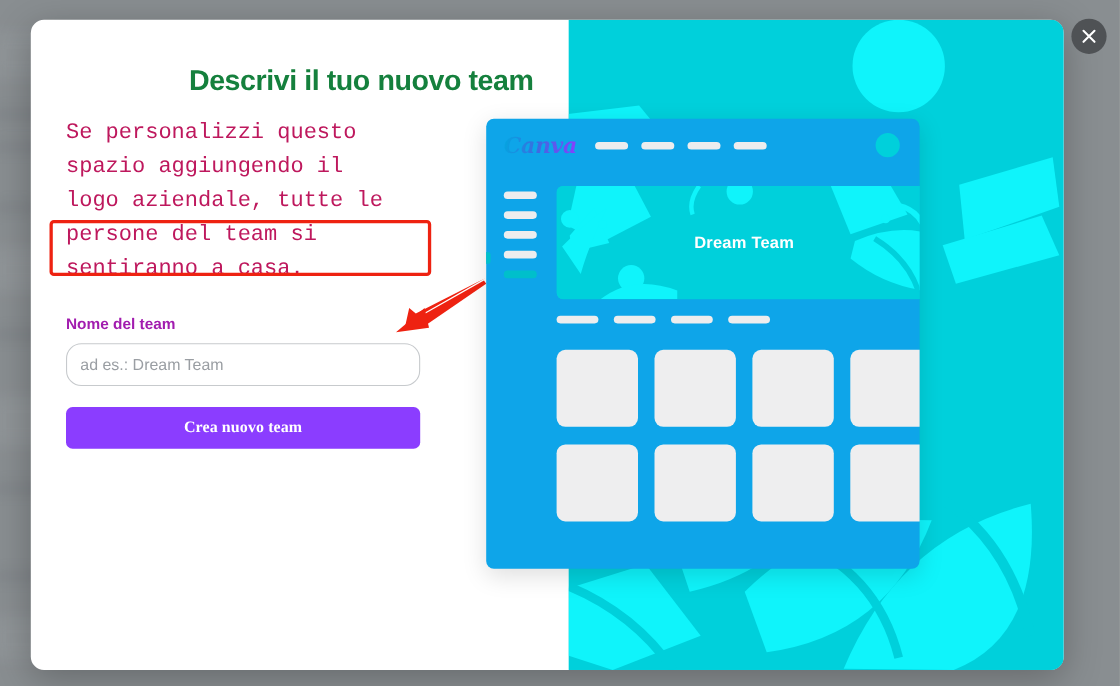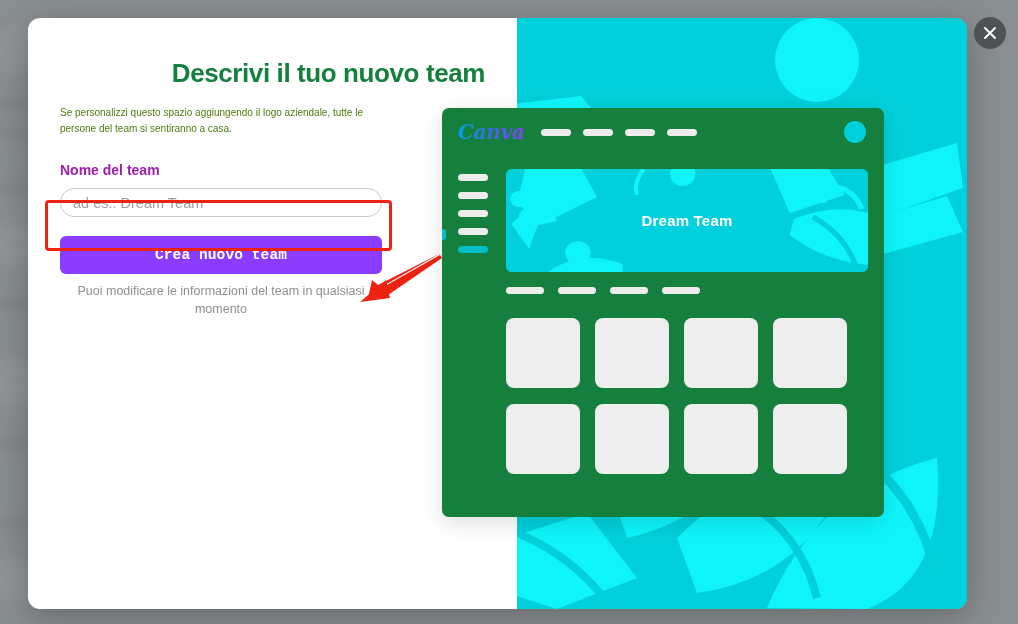--- a/index.html
+++ b/index.html
@@ -66,40 +66,41 @@
   .title {
     font-size: 26px;
     font-weight: bold;
     color: #15803d;
     letter-spacing: -0.4px;
     margin: 12px 0 0 4px;
     line-height: 1.2;
     text-align: right;
   }
   .subtitle {
-    font-size: 10px;
-    color: #4d7c0f;
+    font-size: 20px;
+    color: #be185d;
     line-height: 1.55;
     margin: 16px 0 0 0;
     width: 305px;
+    font-family: Liberation Mono, monospace;
   }
   .field-label {
     font-size: 14px;
     font-weight: bold;
     color: #a21caf;
     margin: 26px 0 0 0;
   }
   .input-wrap {
     position: relative;
     margin-top: 10px;
   }
   .team-input {
     box-sizing: border-box;
     width: 322px;
-    height: 29px;
+    height: 39px;
     border: 1px solid #c7cacd;
     border-radius: 14px;
     padding: 0 12px;
     font-size: 14.5px;
     font-family: "Liberation Sans", sans-serif;
     color: #1d1f22;
     outline: none;
     background: #fff;
     display: block;
   }
@@ -108,21 +109,21 @@
   }
   .create-btn {
     display: block;
     width: 322px;
     height: 38px;
     margin-top: 19px;
     background: #8b3dff;
     color: #ffffff;
     font-size: 14.5px;
     font-weight: bold;
-    font-family: Liberation Mono, monospace;
+    font-family: Liberation Serif, serif;
     border: none;
     border-radius: 6px;
     cursor: pointer;
     letter-spacing: .1px;
   }
   .helper {
     width: 322px;
     text-align: center;
     font-size: 12.5px;
     color: #8c9096;
@@ -161,23 +162,23 @@
   .deco {
     position: absolute;
     inset: 0;
   }
 
   
   .mock {
     position: absolute;
     left: 442px;
     top: 108px;
-    width: 442px;
+    width: 394px;
     height: 409px;
-    background: #15803d;
+    background: #0ea5e9;
     border-radius: 7px;
     box-shadow: 0 6px 22px rgba(0,0,0,.13);
     overflow: hidden;
   }
   .mock-top {
     display: flex;
     align-items: center;
     height: 48px;
     padding: 0 18px 0 16px;
   }
@@ -319,21 +320,20 @@
   <div class="left-pane">
     <h1 class="title">Descrivi il tuo nuovo team</h1>
     <p class="subtitle">Se personalizzi questo spazio aggiungendo il logo aziendale, tutte le persone del team si sentiranno a casa.</p>
     <div class="field-label">Nome del team</div>
 
     <div class="input-wrap">
       <input class="team-input" type="text" placeholder="ad es.: Dream Team" style="">
     </div>
 
     <button class="create-btn">Crea nuovo team</button>
-    <div class="helper">Puoi modificare le informazioni del team in qualsiasi momento</div>
 
     <div class="annot-box"></div>
     <svg class="annot-arrow" viewBox="0 0 120 60">
       <polygon points="113,3 48,40 58,44 40,48 44,30 50,35" fill="#ee2211"></polygon>
       <path d="M112 5 L50 40 L57 47 L114 8 Z" fill="#ee2211"></path>
       <polygon points="32,52 58,30 62,48" fill="#ee2211"></polygon>
     </svg>
   </div>
 
   <div class="right-pane">

